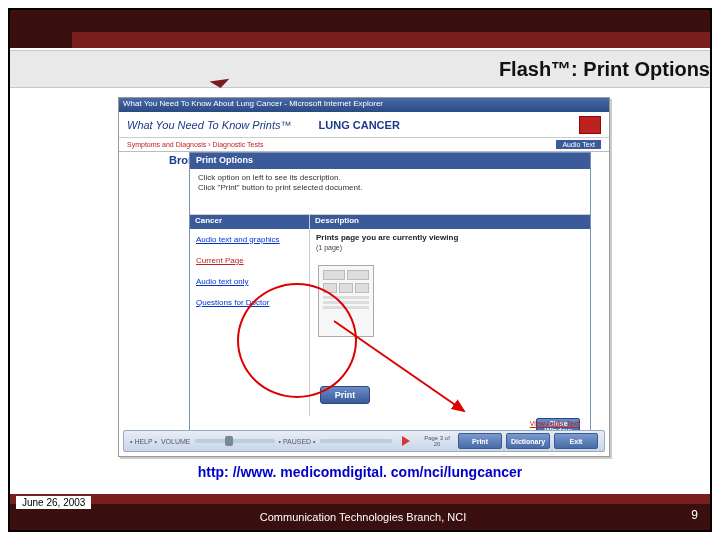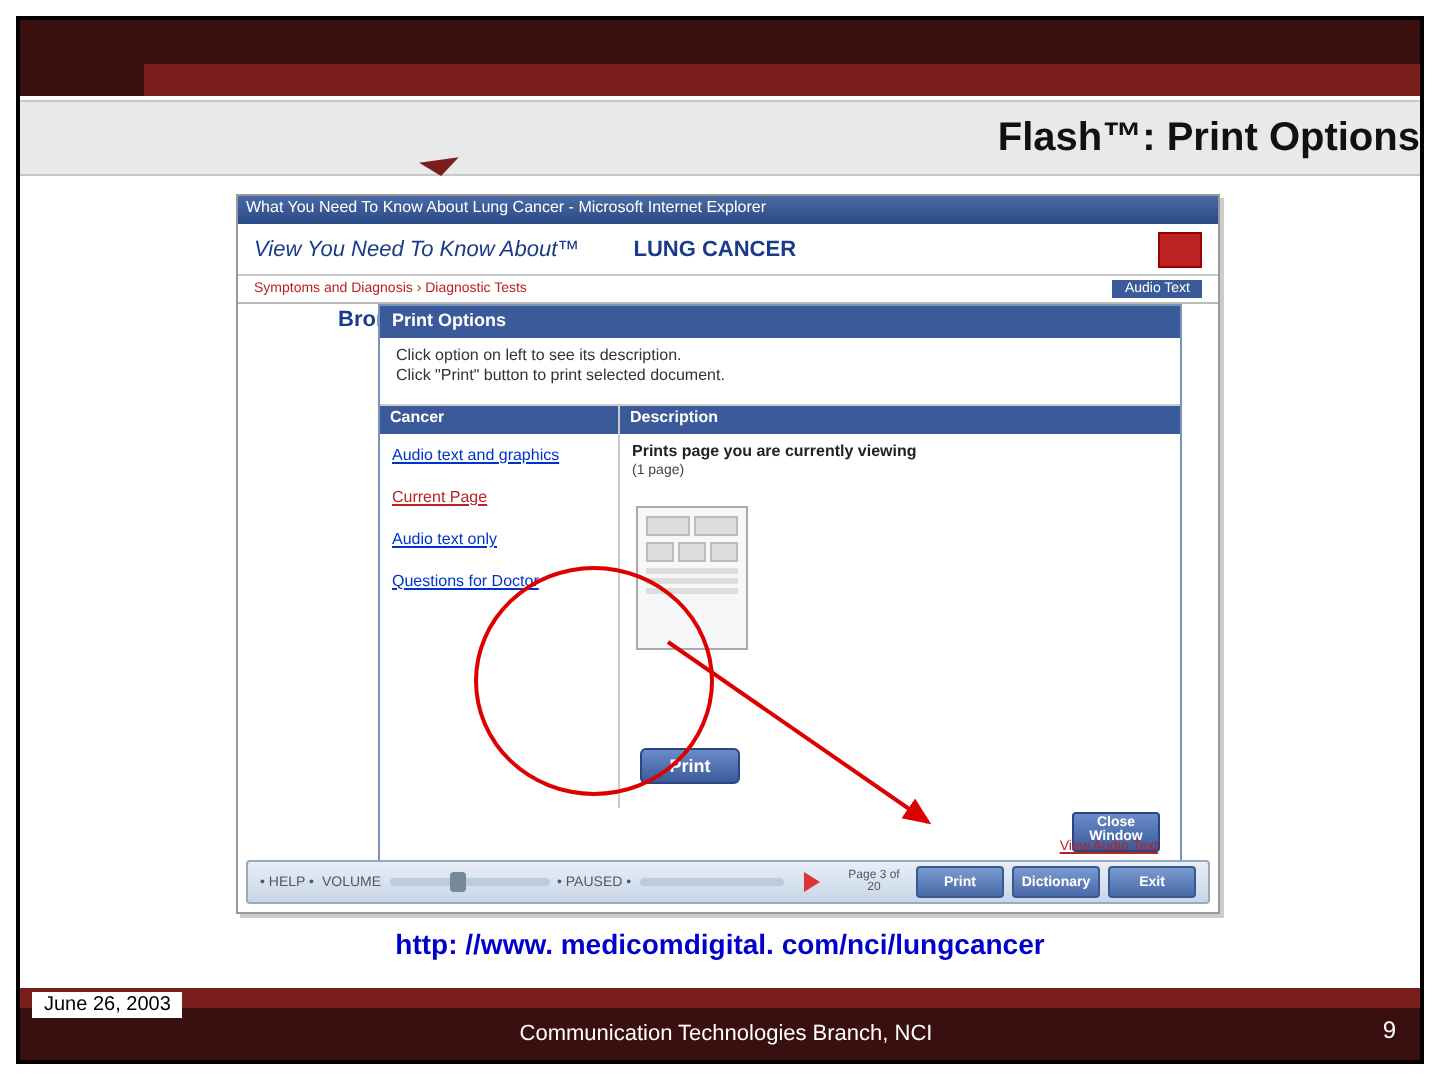--- a/index.html
+++ b/index.html
@@ -135,21 +135,21 @@
     height: 16px;
     background: #3a5a9a;
     color: #fff;
     font-size: 9px;
     font-weight: bold;
     padding: 2px 6px;
   }
   .modal .instr {
     font-size: 8px;
     color: #333;
-    padding: 4px 8px 8px;
+    padding: 4px 8px 20px;
     line-height: 1.3;
   }
   .modal .cols {
     display: flex;
     border-top: 1px solid #ccc;
     height: 202px;
   }
   .col-l {
     width: 120px;
     border-right: 1px solid #ccc;
@@ -352,21 +352,21 @@
     <span class="chev"></span>
     <span class="t">Flash™: Print Options</span>
   </div>
 
   <div class="shot">
     <div class="ie-title">
       <span>What You Need To Know About Lung Cancer - Microsoft Internet Explorer</span>
     </div>
     <div class="header">
       <div class="h1">
-        <span>View You Need To Know About™</span>
+        <span>What You Need To Know Prints™</span>
         <b>LUNG CANCER</b>
       </div>
       <div class="logo"></div>
     </div>
     <div class="crumbs">
       <span class="l">Symptoms and Diagnosis › Diagnostic Tests</span>
       <span class="r">Audio Text</span>
     </div>
     <div class="truncbox">Bronc</div>
 

